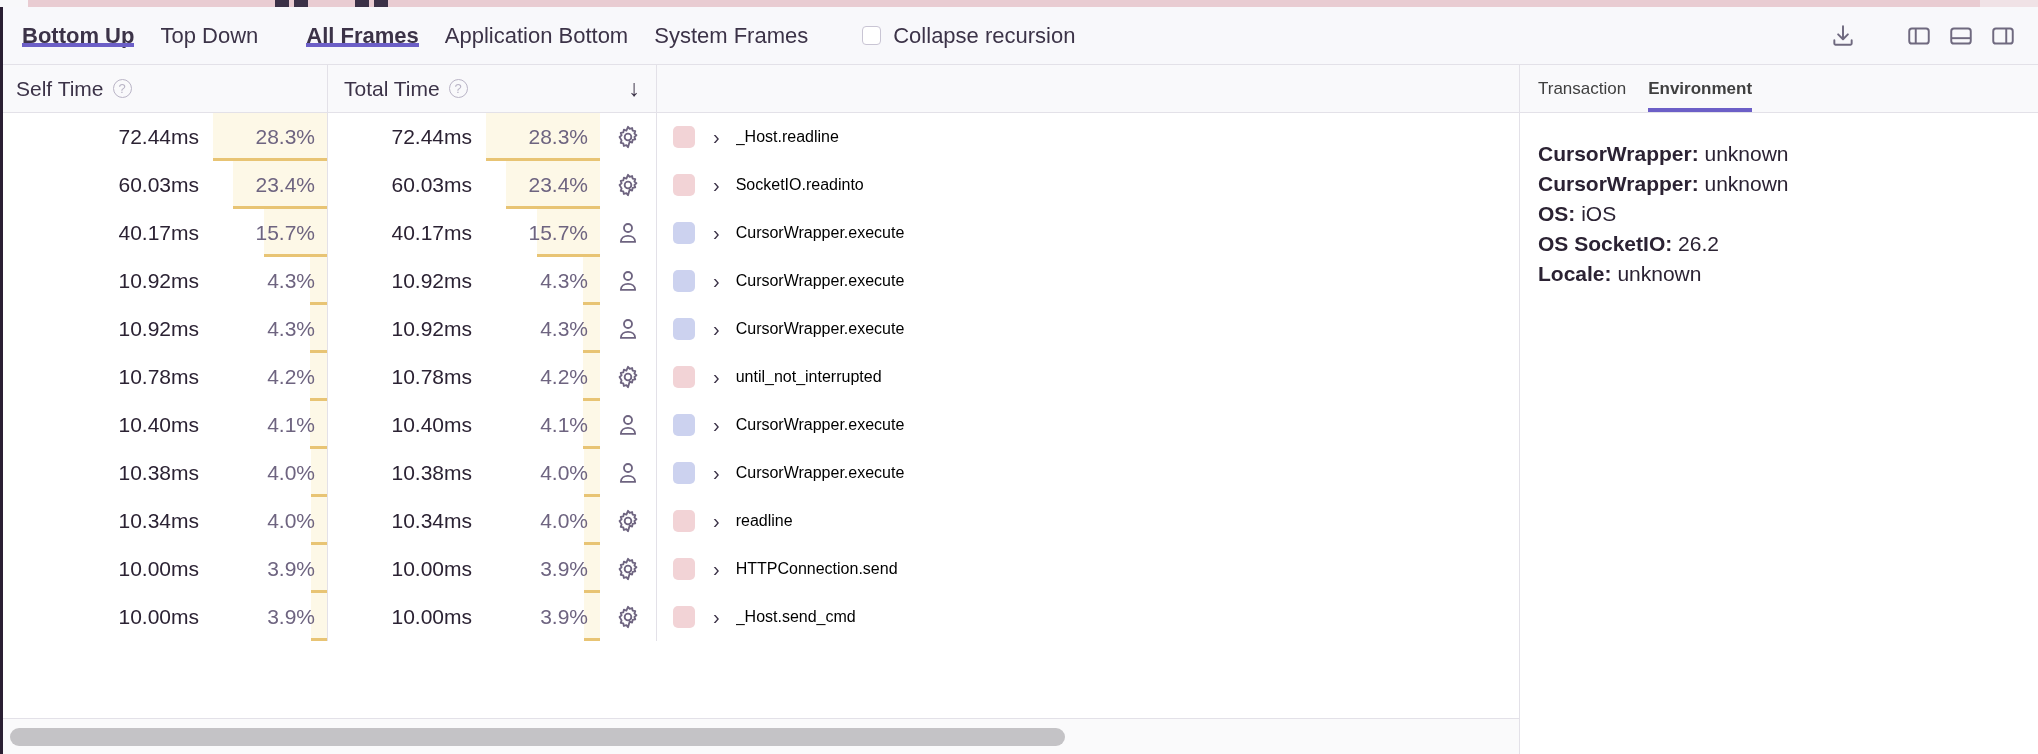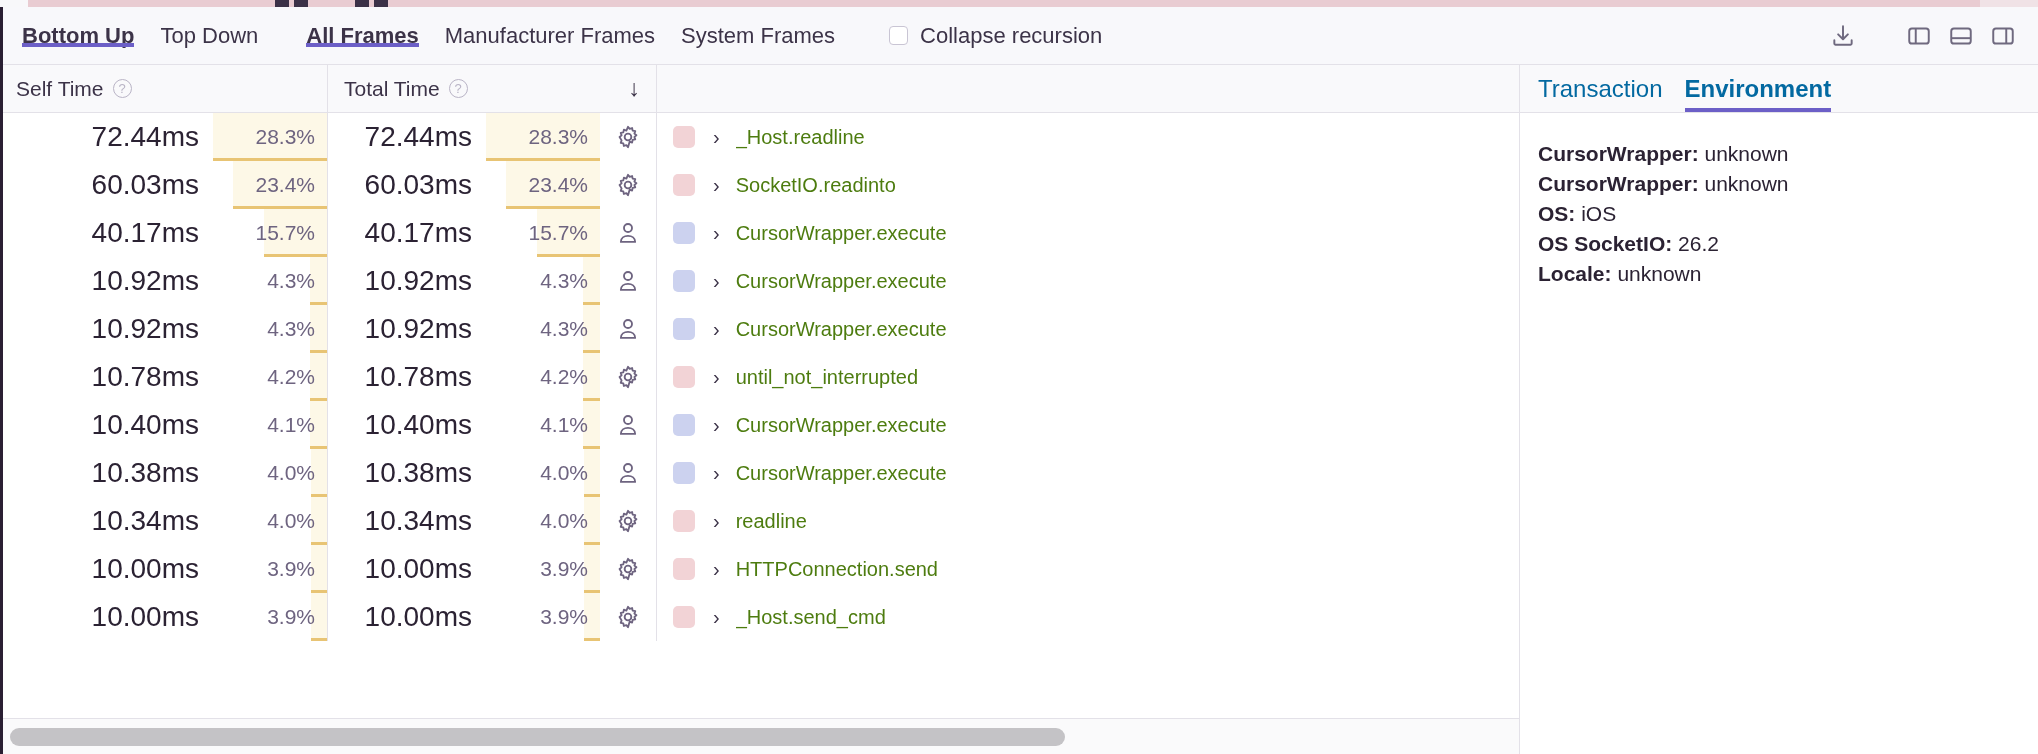--- a/index.html
+++ b/index.html
@@ -202,21 +202,21 @@
   }
   .cell-time-group.total {
     width: 329px;
     flex: 0 0 329px;
   }
   .c-ms {
     flex: 1 1 auto;
     display: flex;
     align-items: center;
     justify-content: flex-end;
-    font-size: 28px;
+    font-size: 21px;
     color: #2b2233;
     padding-right: 14px;
     white-space: nowrap;
   }
   .c-pct {
     position: relative;
     width: 114px;
     flex: 0 0 114px;
     display: flex;
     align-items: center;
@@ -267,22 +267,22 @@
   .swatch.system { background: #f2d3d6; }
   .swatch.app { background: #ccd2ef; }
   .chev {
     font-size: 20px;
     color: #3c3348;
     margin-right: 16px;
     flex: 0 0 auto;
     line-height: 1;
   }
   .fname {
-    font-size: 20px;
-    color: #4d7c0f;
+    font-size: 16px;
+    color: #000000;
     white-space: nowrap;
     overflow: hidden;
     text-overflow: ellipsis;
   }
 
   
   .scroll-area {
     flex: 0 0 auto;
     height: 36px;
     background: #fafafb;
@@ -320,22 +320,22 @@
     background: #f9f9fb;
     border-bottom: 1px solid #e3e1e8;
     display: flex;
     align-items: stretch;
     padding-left: 18px;
   }
   .side-tab {
     position: relative;
     display: flex;
     align-items: center;
-    font-size: 24px;
-    color: #0369a1;
+    font-size: 17px;
+    color: #404040;
     margin-right: 22px;
     cursor: pointer;
     white-space: nowrap;
   }
   .side-tab.active { font-weight: bold; }
   .side-tab.active::after {
     content: "";
     position: absolute;
     left: 0; right: 0; bottom: 0;
     height: 4px;
@@ -378,21 +378,21 @@
       <div class="tbtab active">
         <span>Bottom Up</span>
       </div>
       <div class="tbtab">
         <span>Top Down</span>
       </div>
       <div class="tbtab active gapbefore">
         <span>All Frames</span>
       </div>
       <div class="tbtab">
-        <span>Manufacturer Frames</span>
+        <span>Application Bottom</span>
       </div>
       <div class="tbtab">
         <span>System Frames</span>
       </div>
     </div>
 
     <div class="collapse-wrap">
       <div class="cbox"></div>
       <span class="collapse-label">Collapse recursion</span>
     </div>

